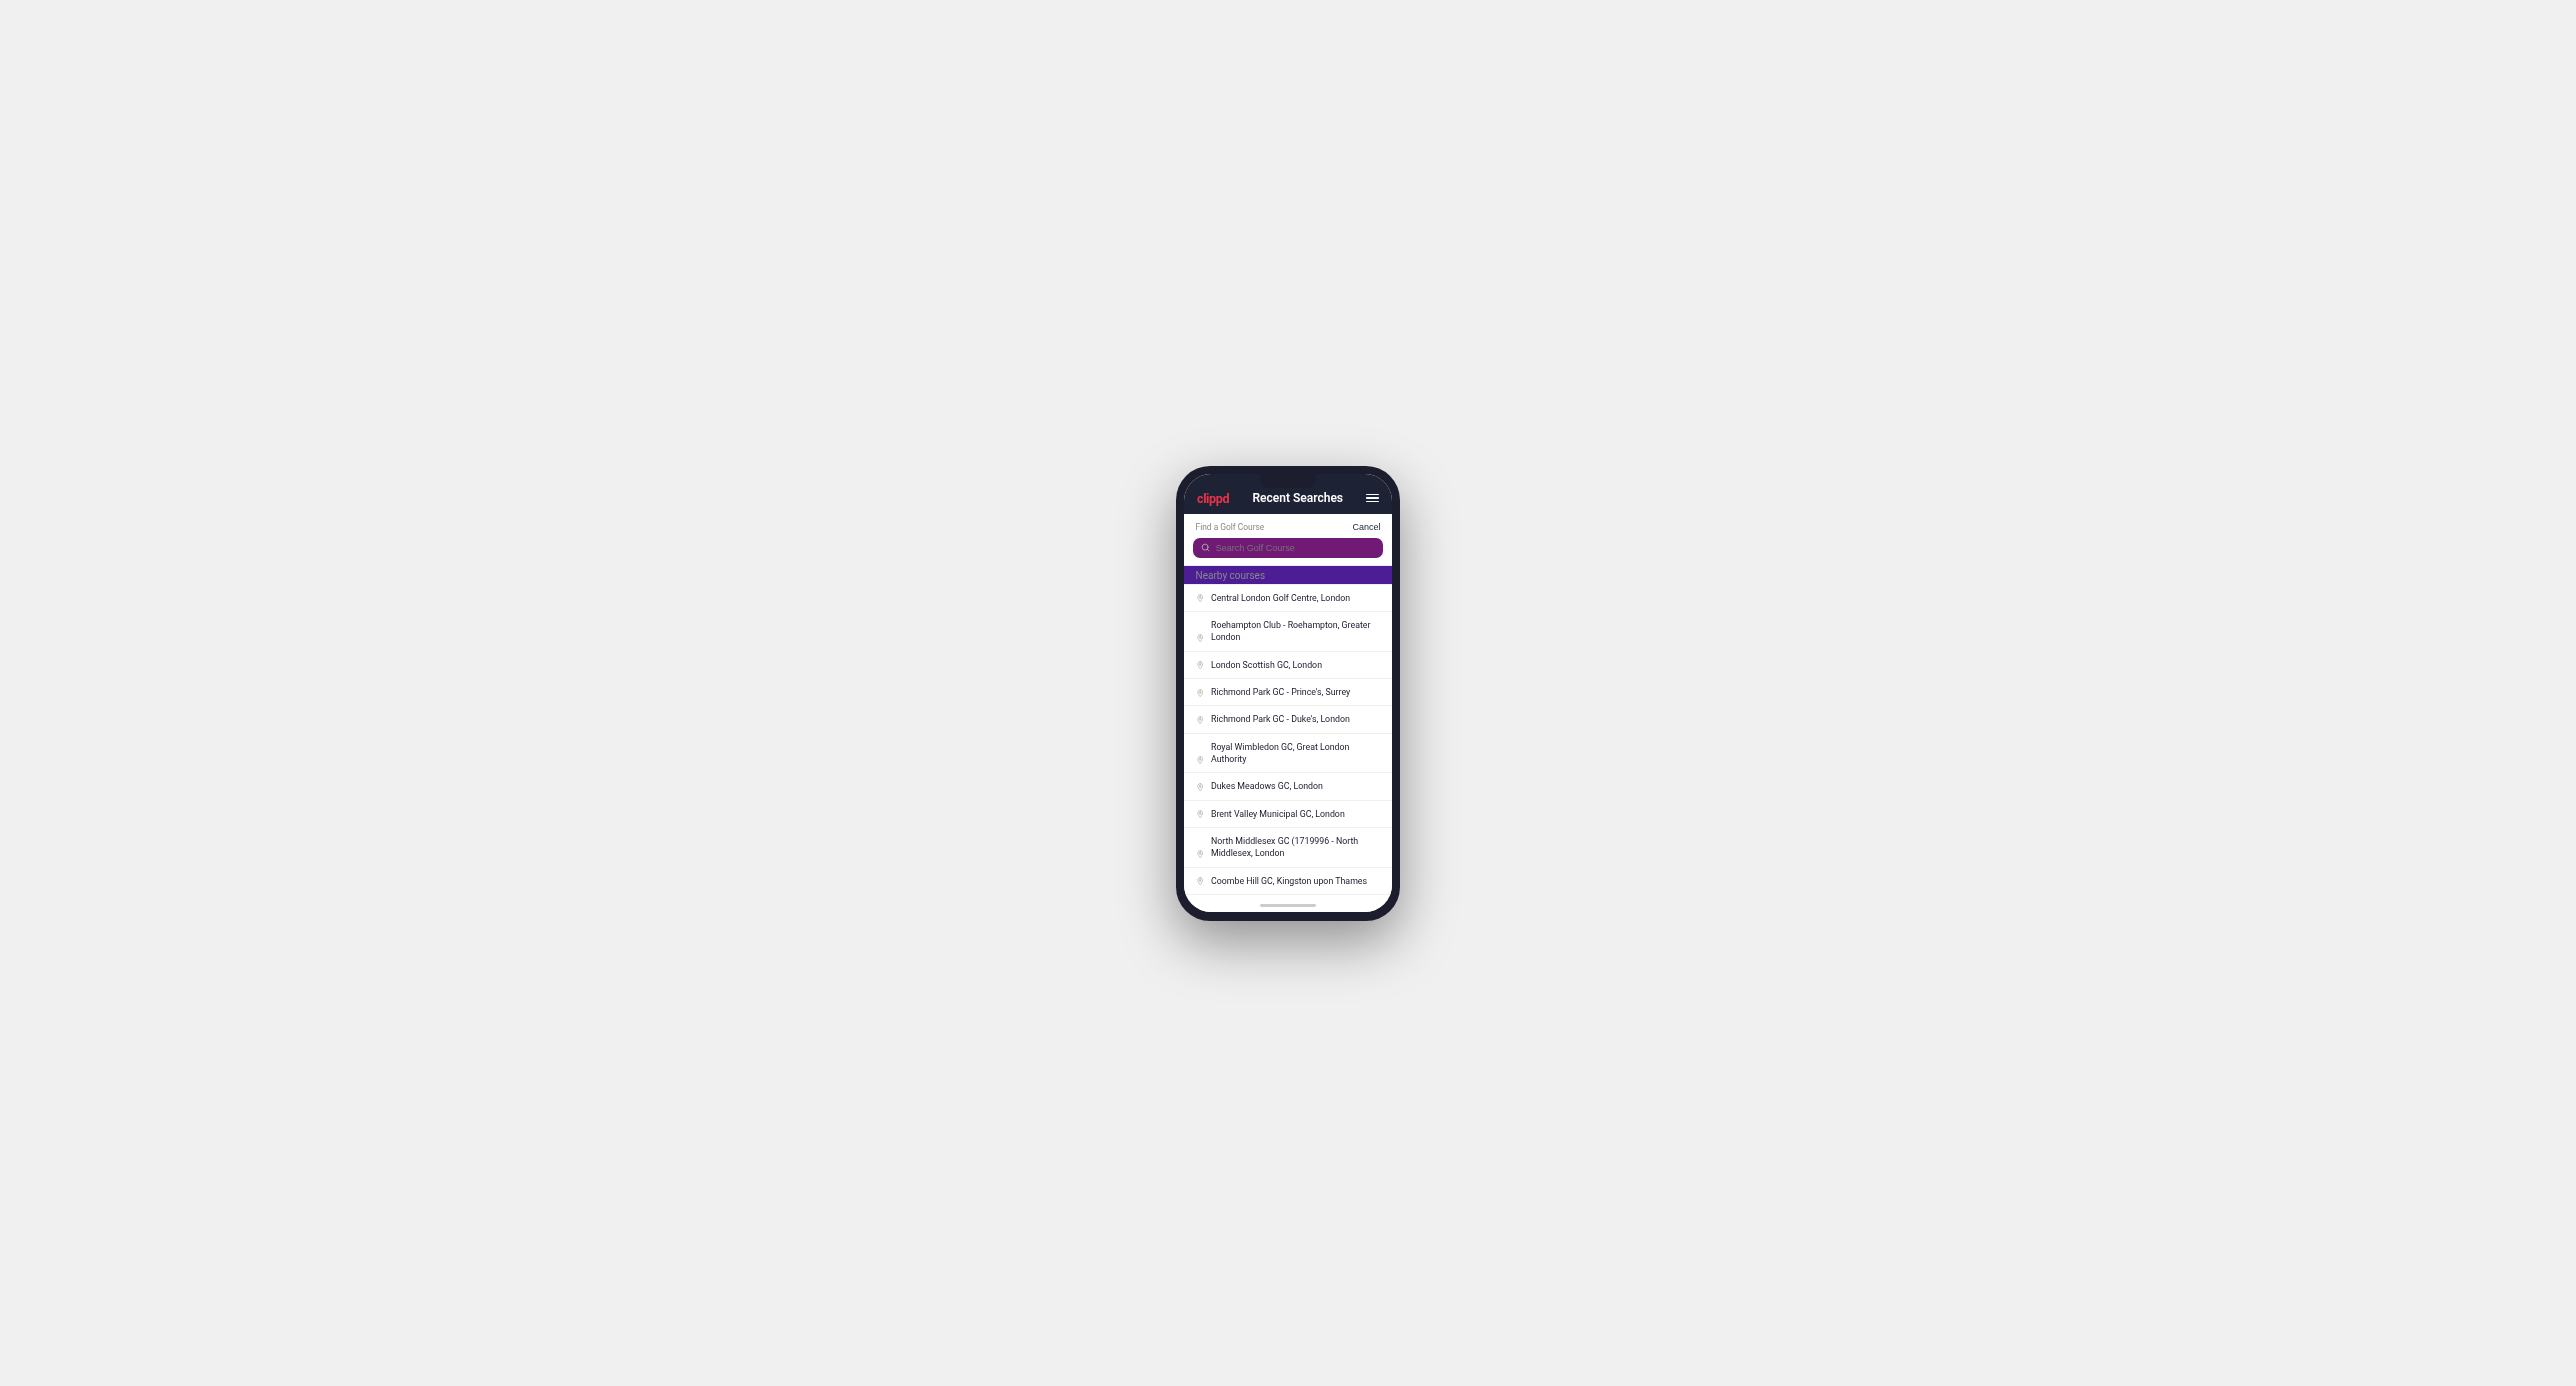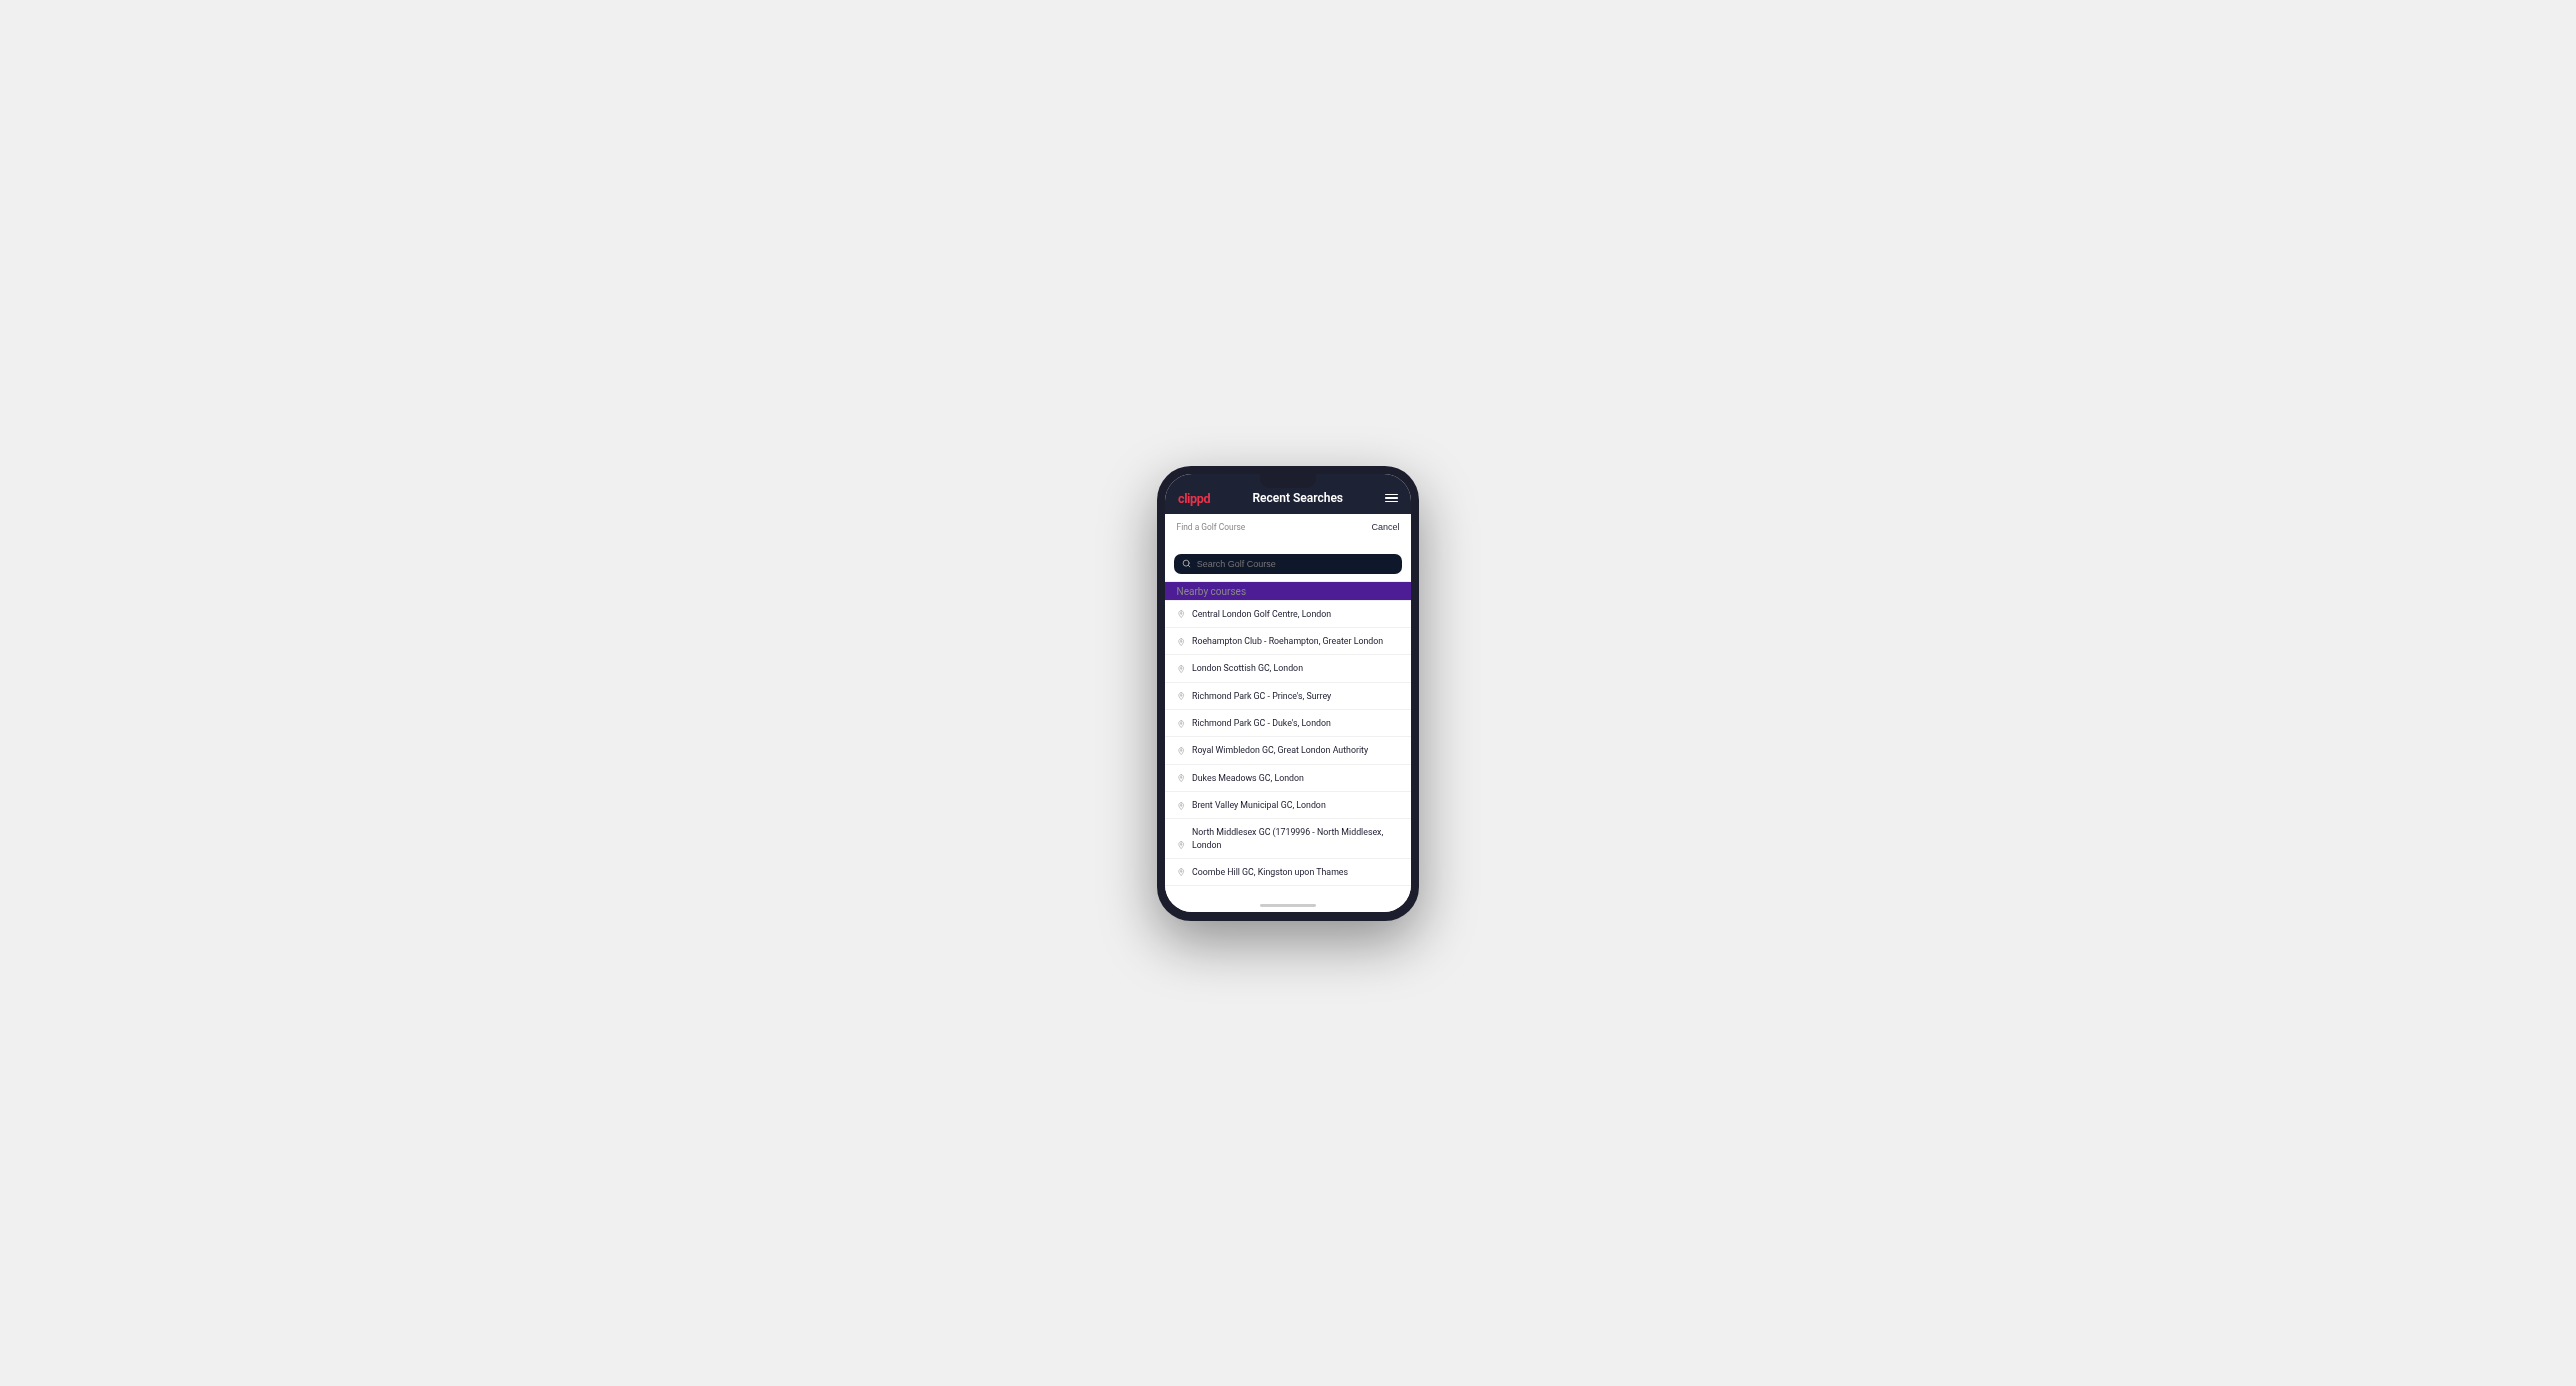--- a/index.html
+++ b/index.html
@@ -11,21 +11,21 @@
     body {
       background-color: #f0f0f0;
       display: flex;
       justify-content: center;
       align-items: center;
       min-height: 100vh;
       font-family: -apple-system, BlinkMacSystemFont, 'Segoe UI', Roboto, sans-serif;
     }
 
     .phone-container {
-      width: 262px;
+      width: 224px;
       height: 455px;
       background-color: #1c1e2e;
       border-radius: 34px;
       padding: 8.4px;
       box-shadow: 0 21px 56px rgba(0,0,0,0.4);
       position: relative;
     }
 
     .phone-screen {
       width: 100%;
@@ -109,25 +109,24 @@
     }
 
     .search-bar-wrapper {
       padding: 0 8.4px 7px 8.4px;
       background-color: #ffffff;
     }
 
     .search-bar {
       display: flex;
       align-items: center;
-      background-color: #0f172a;
+      background-color: #701a75;
       border-radius: 7px;
       padding: 4.9px 8.4px;
       gap: 5.6px;
-      margin-top: 16px;
     }
 
     .search-icon-svg {
       color: #aaaaaa;
       flex-shrink: 0;
     }
 
     .search-input {
       background: none;
       border: none;

